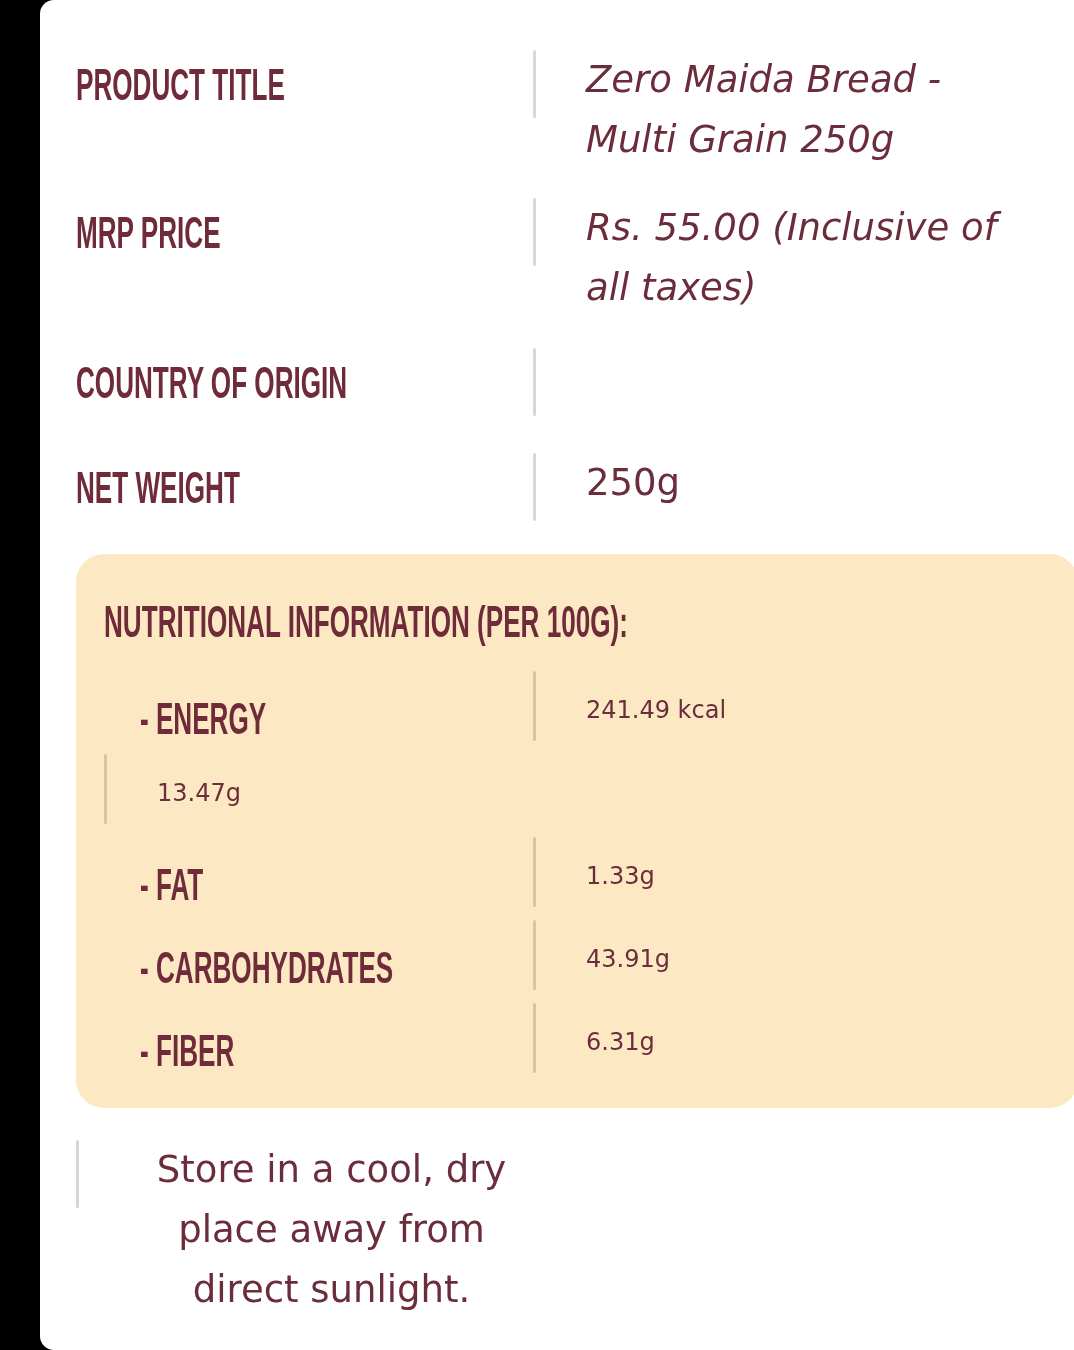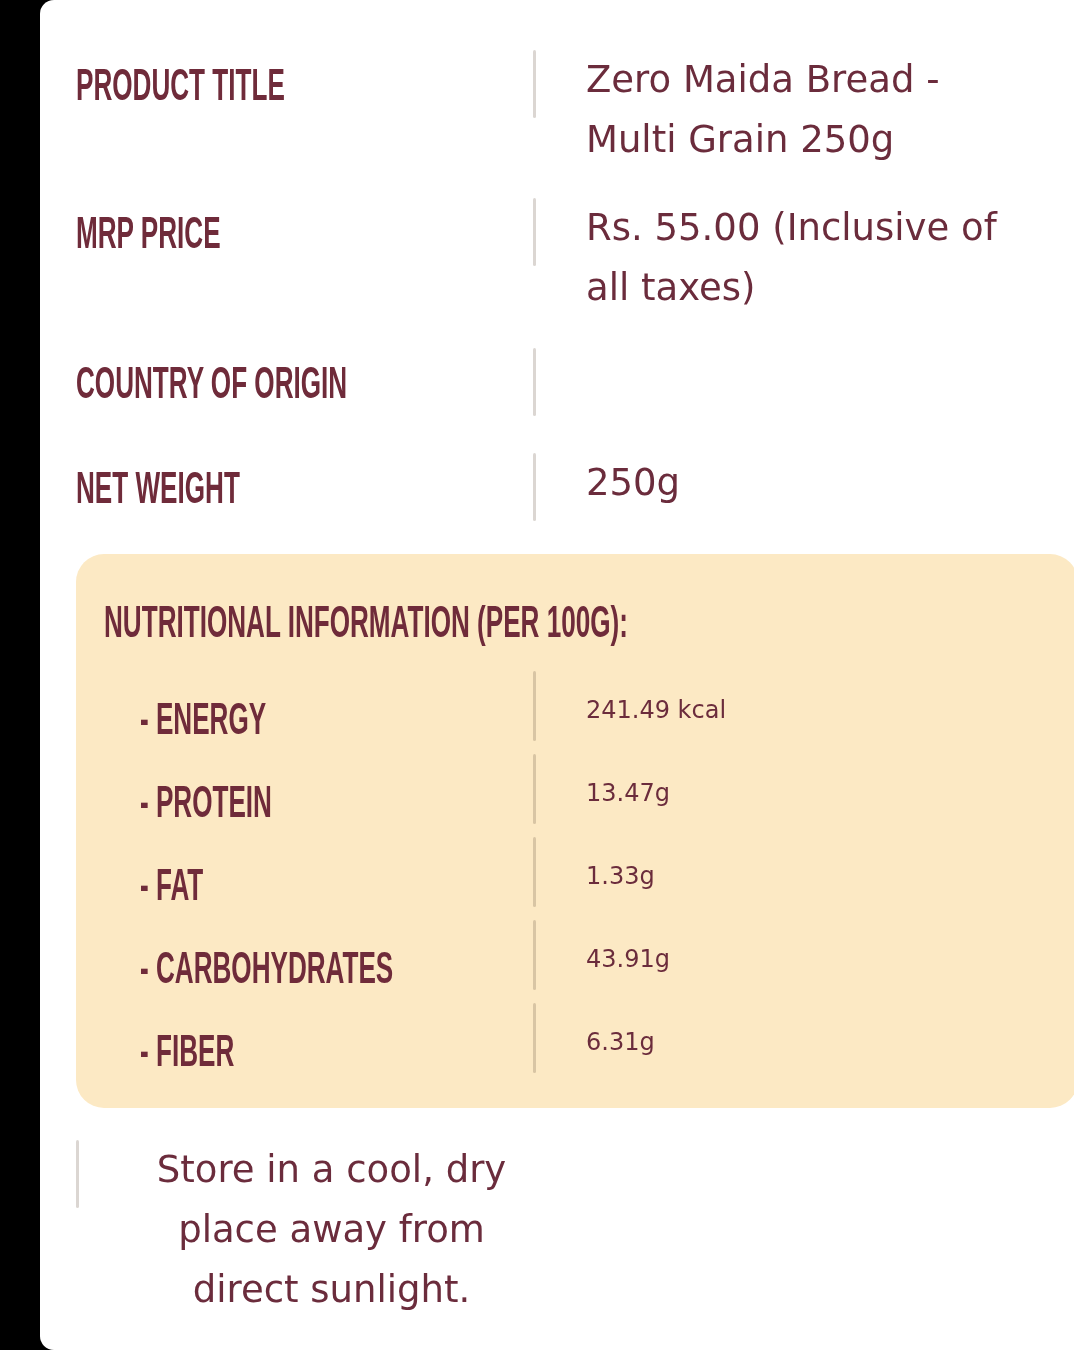--- a/index.html
+++ b/index.html
@@ -40,21 +40,21 @@
     background:var(--divider);
     border-radius:2px;
   }
   .val{
     padding-left:50px;
     font-size:37px;
     line-height:60px;
     color:var(--value-color);
     max-width:475px;
   }
-  .val.narrow{max-width:470px;}
+  .val.narrow{max-width:470px;font-style:italic;}
   .r1{margin-bottom:28px;}
   .r2{margin-bottom:30px;}
   .r3{margin-bottom:37px;}
   .r4{margin-bottom:33px;}
 
   
   .nbox{
     background:var(--box-bg);
     border-radius:28px;
     margin-left:0;
@@ -124,23 +124,20 @@
 
     <div class="nrow">
       <div class="lbl">
         <span class="stamp">- ENERGY</span>
       </div>
       <div class="vline"></div>
       <div class="val">241.49 kcal</div>
     </div>
 
     <div class="nrow">
-      <div class="lbl">
-        <span class="stamp">- PROTEIN</span>
-      </div>
       <div class="vline"></div>
       <div class="val">13.47g</div>
     </div>
 
     <div class="nrow">
       <div class="lbl">
         <span class="stamp">- FAT</span>
       </div>
       <div class="vline"></div>
       <div class="val">1.33g</div>

